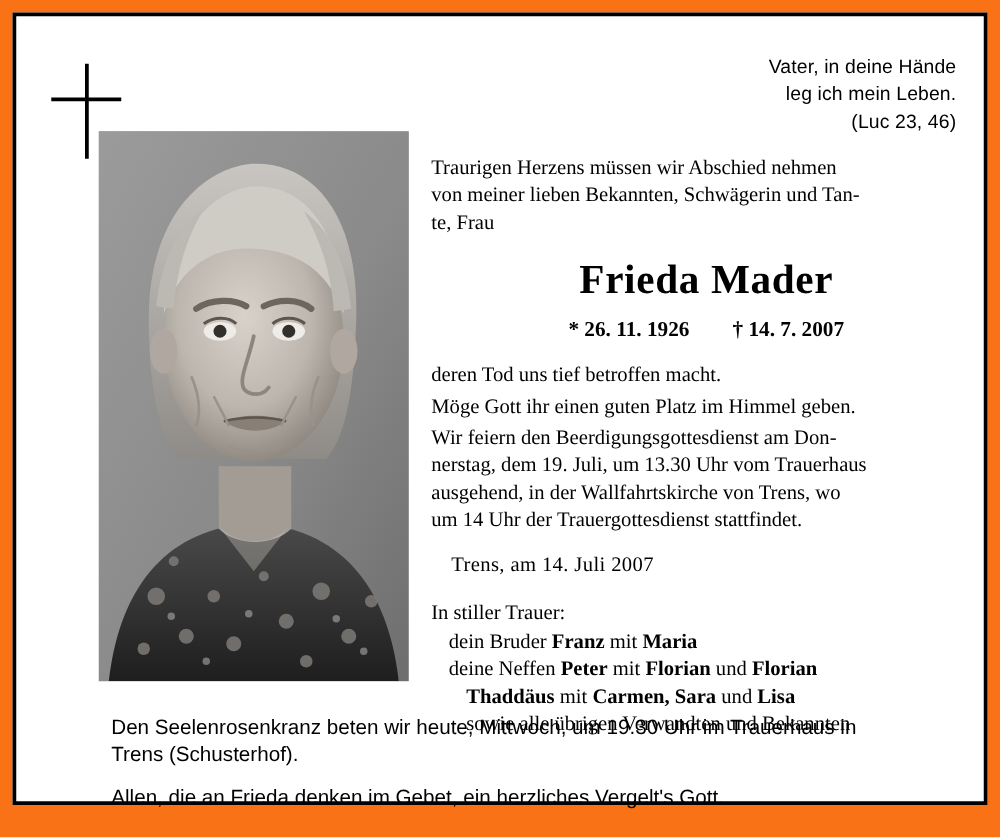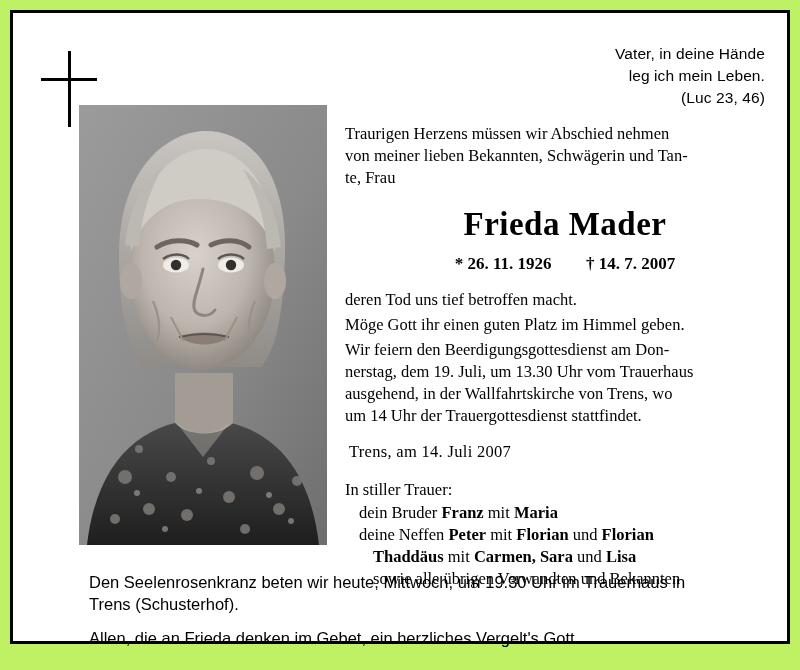--- a/index.html
+++ b/index.html
@@ -11,21 +11,21 @@
     width: 800px;
     height: 670px;
     font-family: "Liberation Sans", sans-serif;
     color: #000000;
     overflow: hidden;
   }
   .page {
     position: relative;
     width: 800px;
     height: 670px;
-    background: #bef264;
+    background: #f97316;
     box-sizing: border-box;
   }
   .notice-frame {
     position: absolute;
     left: 10px;
     top: 10px;
     width: 780px;
     height: 634px;
     border: 3px solid #000000;
     box-sizing: border-box;
@@ -105,21 +105,21 @@
     font-size: 17px;
     font-weight: bold;
     margin: 0 0 14px 0;
   }
   .dates .sep { display: inline-block; width: 26px; }
 
   .para { margin: 0 0 3px 0; }
   .para-block { margin: 0 0 2px 0; }
   .para-block div { white-space: nowrap; }
 
-  .place-date { margin: 14px 0 16px 4px; letter-spacing: 0.3px; }
+  .place-date { margin: 14px 0 16px 16px; letter-spacing: 0.3px; }
 
   .mourners { margin: 0; }
   .mourners .lead { margin-bottom: 1px; }
   .mourners .m-line { white-space: nowrap; }
   .mourners .m-indent { padding-left: 14px; }
   .mourners .m-indent2 { padding-left: 28px; }
   .mourners .m-last { padding-left: 28px; }
   b { font-weight: bold; }
 
   

